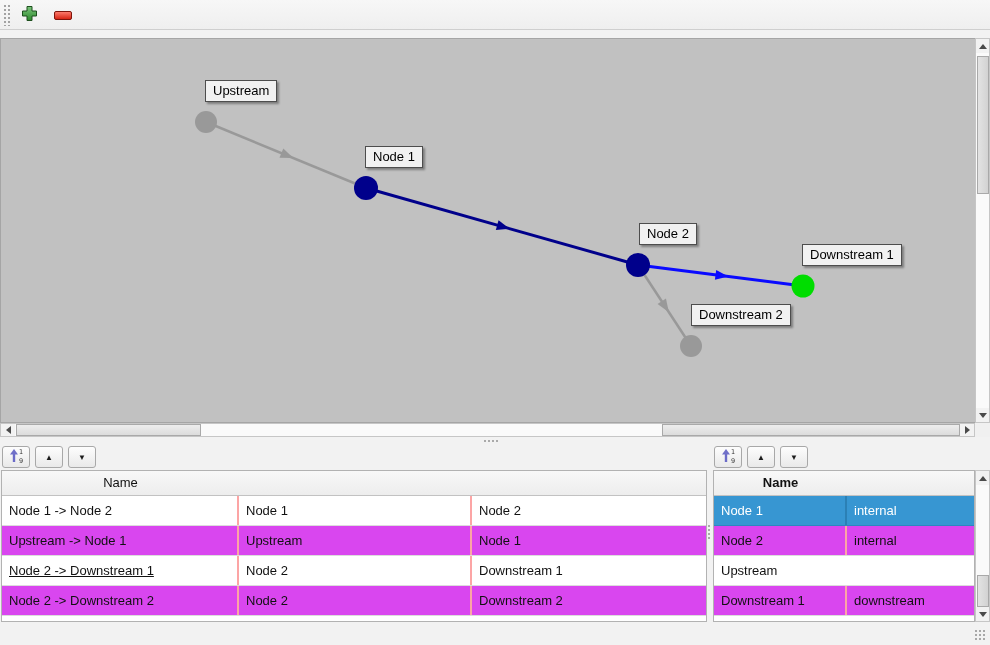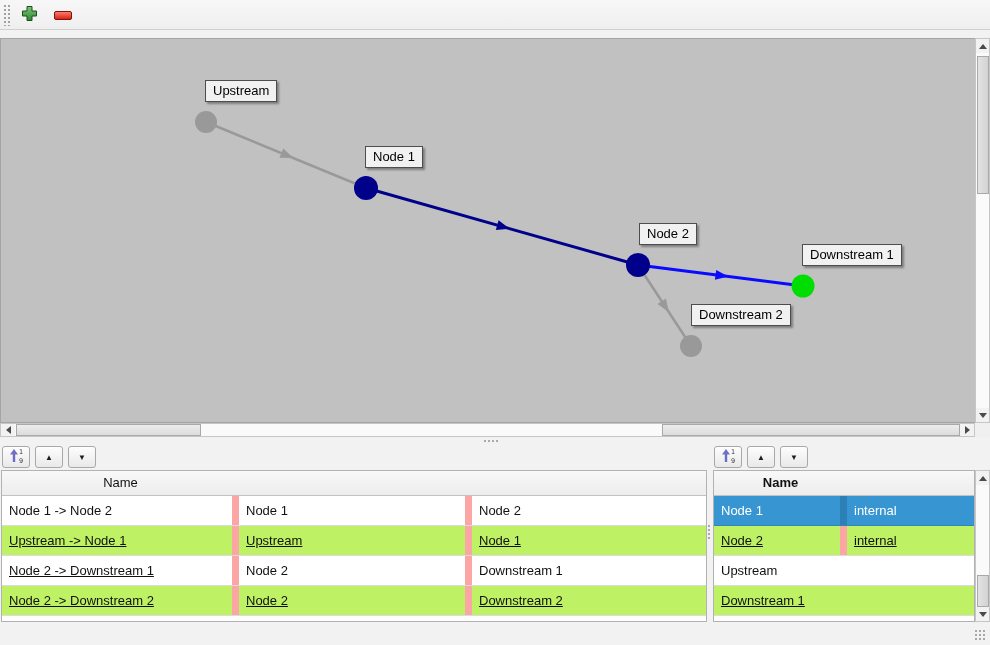--- a/index.html
+++ b/index.html
@@ -42,22 +42,22 @@
 
   
   .mini-btn { position:absolute; top:446px; width:28px; height:22px; background:linear-gradient(#fdfdfd,#e9e9e9); border:1px solid #a8a8a8; border-radius:3px; display:flex; align-items:center; justify-content:center; font-size:8px; color:#1c1c1c; }
 
   
   .table { position:absolute; top:470px; background:#fff; border:1px solid #b2b2b2; }
   .thead { display:flex; height:25px; background:linear-gradient(#f8f8f8,#ededed); border-bottom:1px solid #c2c2c2; }
   .th { height:24px; line-height:24px; text-align:center; border-right:1px solid #c9c9c9; overflow:hidden; }
   .th:last-child { border-right:none; }
   .trow { display:flex; height:30px; border-bottom:1px solid #dcdcdc; background:#fff; }
-  .trow.stripe { background:#bef264;text-decoration:underline; }
-  .td { height:29px; line-height:29px; padding-left:7px; border-right:7px solid #fca5a5; overflow:hidden; white-space:nowrap; }
+  .trow.stripe { background:#d946ef; }
+  .td { height:29px; line-height:29px; padding-left:7px; border-right:2px solid #fca5a5; overflow:hidden; white-space:nowrap; }
   .td:last-child { border-right:none; }
   .trow.selected { background:#3796d2; border-bottom:1px solid #2e86c0; }
   .trow.selected .td { color:#fff; border-right-color:#2b80b5; }
   .partial-row { height:5px; background:#fff; }
   .bold-head .th { font-weight:bold; }
 
   .tv-scroll { position:absolute; left:975px; top:470px; width:15px; height:152px; background:#fafafa; border:1px solid #c6c6c6; }
 
   
   .status { position:absolute; left:0; top:622px; width:990px; height:23px; background:#f2f2f2; }
@@ -226,20 +226,21 @@
         </div>
         <div class="trow stripe">
           <div class="td" style="width: 133px;">Node 2</div>
           <div class="td" style="width: 127px;">internal</div>
         </div>
         <div class="trow">
           <div class="td" style="width: 133px;">Upstream</div>
         </div>
         <div class="trow stripe">
           <div class="td" style="width: 133px;">Downstream 1</div>
+          <div class="td" style="width: 127px;">downstream</div>
         </div>
       </div>
     <div class="partial-row"></div>
   </div>
 
   <div class="tv-scroll">
     <div class="sb-btn" style="left:0;top:0;">
         <div class="tri tri-up"></div>
       </div>
     <div class="vthumb" style="top:104px;height:32px;"></div>

